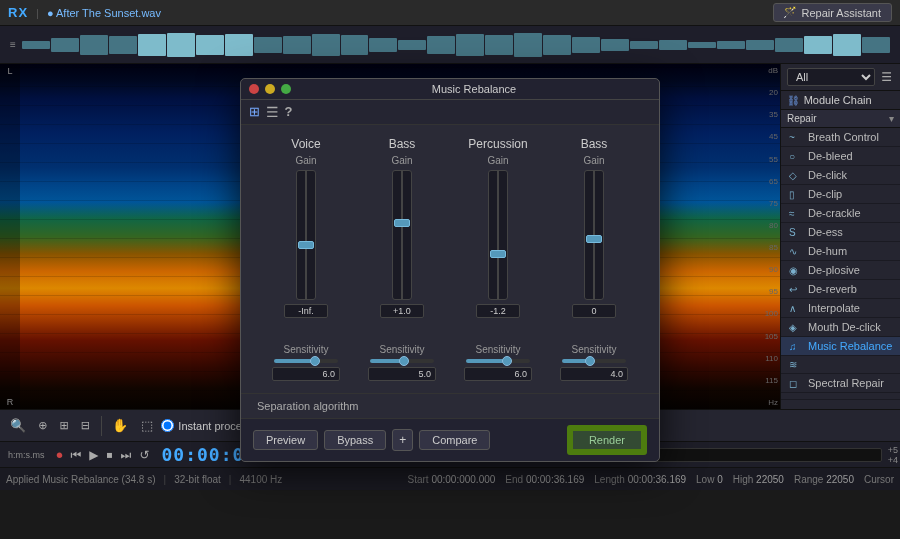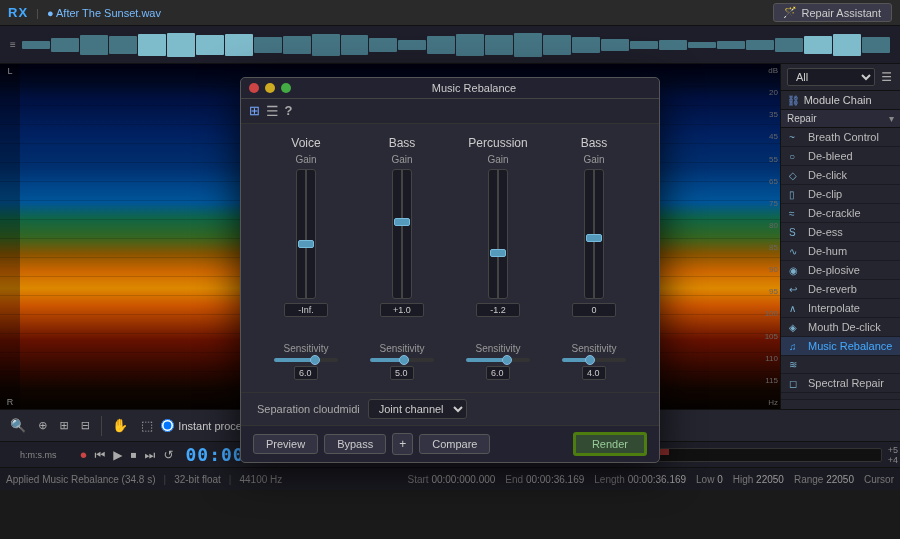--- a/index.html
+++ b/index.html
@@ -434,22 +434,22 @@
       transform: translateY(-50%);
       cursor: pointer;
     }
     .sensitivity-val {
       background: #1a1a24;
       border: 1px solid #444;
       color: #ccc;
       font-size: 9px;
       padding: 1px 4px;
       border-radius: 2px;
-      width: 24px;
-      text-align: left;
+      width: 68px;
+      text-align: right;
     }
 
     #separation-row {
       padding: 6px 16px;
       display: flex;
       align-items: center;
       gap: 8px;
       border-top: 1px solid #333;
     }
     .sep-label { font-size: 11px; color: #aaa; }
@@ -485,21 +485,21 @@
       border: 1px solid #555;
       color: #ccc;
       padding: 3px 6px;
       border-radius: 3px;
       cursor: pointer;
       font-size: 12px;
     }
     .footer-btn-render {
       margin-left: auto;
       background: #334a33;
-      border: 3px solid #4d7c0f;
+      border: 6px solid #4d7c0f;
       color: #9c9;
       padding: 3px 16px;
       border-radius: 3px;
       cursor: pointer;
       font-size: 11px;
     }
 
     
     #db-scale {
       position: absolute;
@@ -734,21 +734,21 @@
   <button class="tool-btn">✦</button>
   <button class="tool-btn">⊗</button>
   <button class="tool-btn">⊕</button>
   <div class="tool-sep"></div>
   <button class="tool-btn">🔍</button>
   <input type="range" min="0" max="100" value="70" style="width: 60px;">
   <button class="tool-btn" style="font-size:11px">🔍</button>
 </div>
 
 <div id="time-bar">
-  <span style="color:#888;font-size:9px;padding:0 20px">h:m:s.ms</span>
+  <span style="color:#888;font-size:9px;padding:0 8px">h:m:s.ms</span>
   <span class="transport-btn" style="color:#c44">⏺</span>
   <span class="transport-btn">⏮</span>
   <span class="transport-btn">▶</span>
   <span class="transport-btn">⏹</span>
   <span class="transport-btn">⏭</span>
   <span class="transport-btn">↺</span>
   <span id="big-time">00:00:000.000</span>
   <div id="level-meter">
     <div class="meter-fill"></div>
     <div class="meter-fill2"></div>
@@ -848,26 +848,21 @@
         <div class="sensitivity-label">Sensitivity</div>
         <div class="sensitivity-slider">
           <div class="sensitivity-fill" style="width:40%"></div>
           <div class="sensitivity-thumb" style="left:36%"></div>
         </div>
         <div class="sensitivity-val">4.0</div>
       </div>
     </div>
 
     <div id="separation-row">
-      <span class="sep-label">Separation cloudmidi</span>
-      <select id="sep-algo-select">
-        <option>Joint channel</option>
-        <option>Independent</option>
-        <option>Auto</option>
-      </select>
+      <span class="sep-label">Separation algorithm</span>
     </div>
 
     <div id="dialog-footer">
       <button class="footer-btn">Preview</button>
       <button class="footer-btn">Bypass</button>
       <button class="footer-btn-plus">+</button>
       <button class="footer-btn">Compare</button>
       <button class="footer-btn-render">Render</button>
     </div>
   </div>

